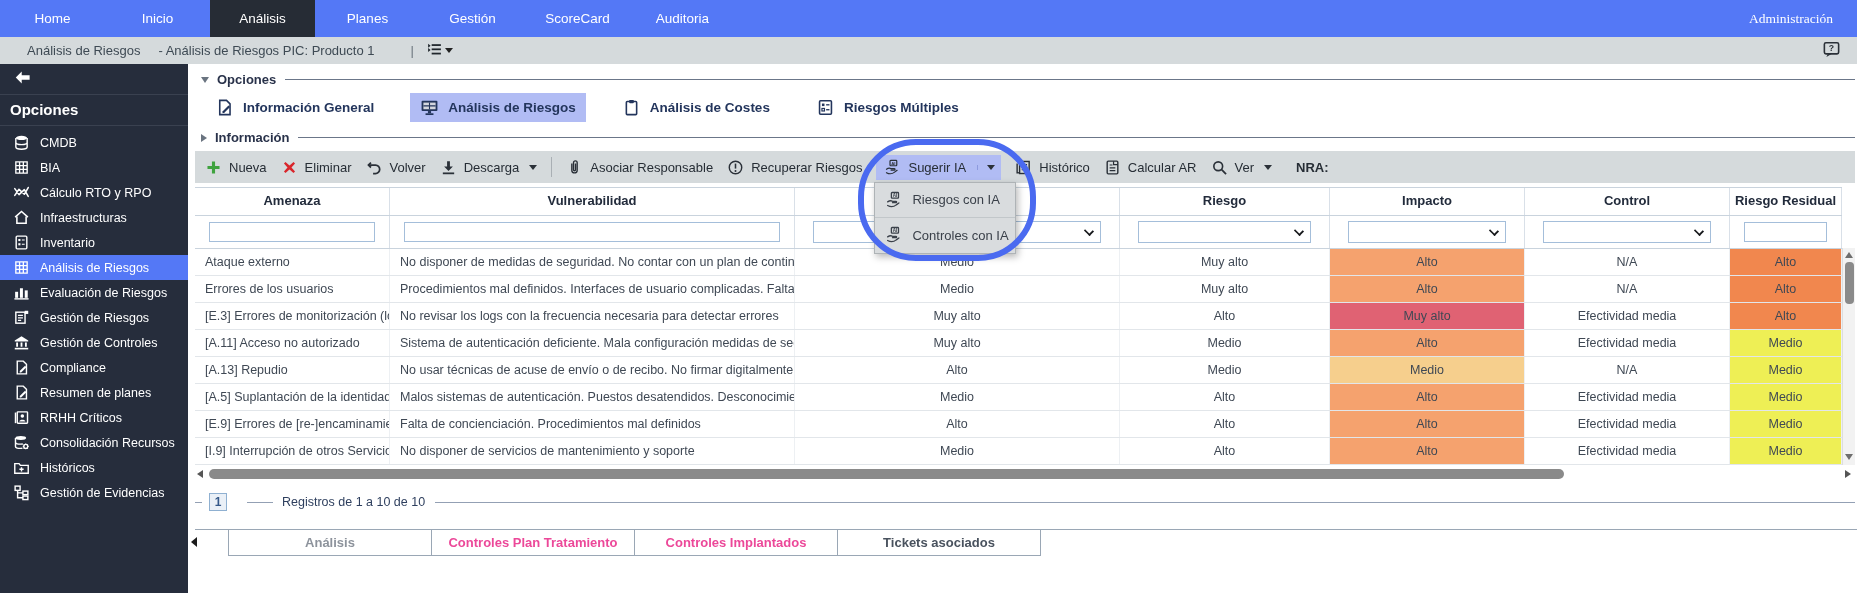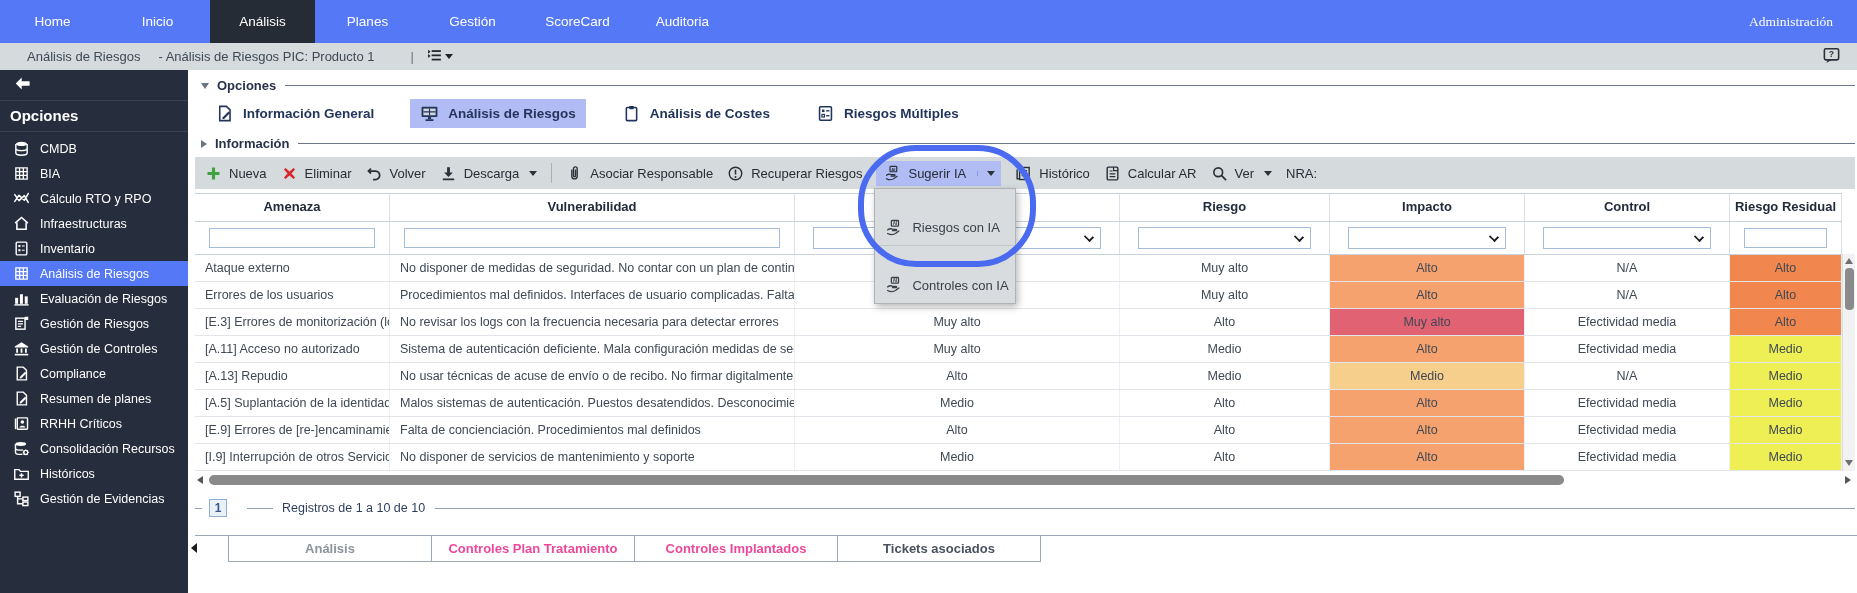--- a/index.html
+++ b/index.html
@@ -8,21 +8,21 @@
   }
   *{box-sizing:border-box; margin:0; padding:0;}
   html,body{width:1857px; height:593px; overflow:hidden; background:#fff;
     font-family:"Liberation Sans","DejaVu Sans",sans-serif;}
   #app{width:1857px; height:593px; display:flex; flex-direction:column;}
 
   .icon{display:inline-flex; flex:none; align-items:center; justify-content:center;}
   .icon svg{width:100%; height:100%;}
 
   
-  #topnav{height:43px; background:var(--blue); display:flex; align-items:stretch;
+  #topnav{height:37px; background:var(--blue); display:flex; align-items:stretch;
     color:#fff; font-size:13.5px; flex:none;}
   .nav-item{width:105px; display:flex; align-items:center; justify-content:center; cursor:pointer;}
   .nav-item.active{background:var(--navdark);}
   .nav-right{margin-left:auto; display:flex; align-items:center; padding-right:24px;font-family:Liberation Serif, serif;}
 
   
   #breadcrumb{height:27px; background:var(--panel); display:flex; align-items:center;
     padding-left:27px; color:#3E4A54; font-size:13px; flex:none;}
   #breadcrumb .sep{margin:0 10px 0 18px;}
   #breadcrumb .pipe{margin:0 12px 0 26px; color:#6b747d;}
@@ -55,31 +55,31 @@
   .mtab{display:flex; align-items:center; gap:9px; font-weight:bold; color:var(--tabnavy);
     font-size:13.5px; padding:5px 10px; cursor:pointer;}
   .mtab.active{background:var(--hl);}
   .mtab .icon{color:var(--tabnavy);}
 
   #toolbar{margin-top:6px; background:var(--panel); height:32px; display:flex; align-items:center;
     padding:0 10px; gap:14px; font-size:13px; color:#262D35; position:relative; z-index:10;
     width:1660px;}
   .tb-btn{display:flex; align-items:center; gap:7px; cursor:pointer; white-space:nowrap;}
   .tb-sep{width:1px; height:20px; background:#A9AFB4; flex:none;}
-  .tb-label{font-weight:normal; margin-left:0;}
+  .tb-label{font-weight:bold; margin-left:10px;}
   .caret{width:0;height:0;border-left:4.5px solid transparent;border-right:4.5px solid transparent;
     border-top:5.5px solid #2b3138; margin-left:3px;}
   .sugerir-wrap{position:relative; z-index:30;}
   .tb-btn.hl{background:var(--hl); padding:4px 6px 4px 8px;}
   .tb-btn.hl .caret-seg{border-left:1px solid #8d9ade; padding-left:6px; margin-left:4px;
     display:flex; align-items:center;}
   .ai-menu{position:absolute; top:27px; left:-2px; width:142px; background:#D9DCDE;
     border:1px solid #AEB3B6; box-shadow:2px 3px 7px rgba(0,0,0,.28); z-index:40;}
   .ai-item{height:35px; display:flex; align-items:center; gap:9px; padding-left:10px;
-    border-bottom:1px solid #C2C7CA; font-size:13px; color:#3A4049; cursor:pointer;margin-top:22px;}
+    border-bottom:1px solid #C2C7CA; font-size:13px; color:#3A4049; cursor:pointer;}
   .ai-item:last-child{border-bottom:none;}
   .annotation-ring{position:absolute; left:-18px; top:-16px; width:178px; height:122px;
     border:6px solid #4A6AF0; border-radius:58px; z-index:60; pointer-events:none;}
 
   
   #risk-table{margin-top:4px; width:1660px; position:relative;}
   .tgrid{display:grid;}
   .thead{border-top:1px solid var(--bord); border-bottom:1px solid var(--bord); width:1647px;}
   .th{height:27px; line-height:26px; text-align:center; font-weight:bold; font-size:13px;
     color:#222B3B; border-right:1px solid #D9E0E8; overflow:hidden; white-space:nowrap;}

